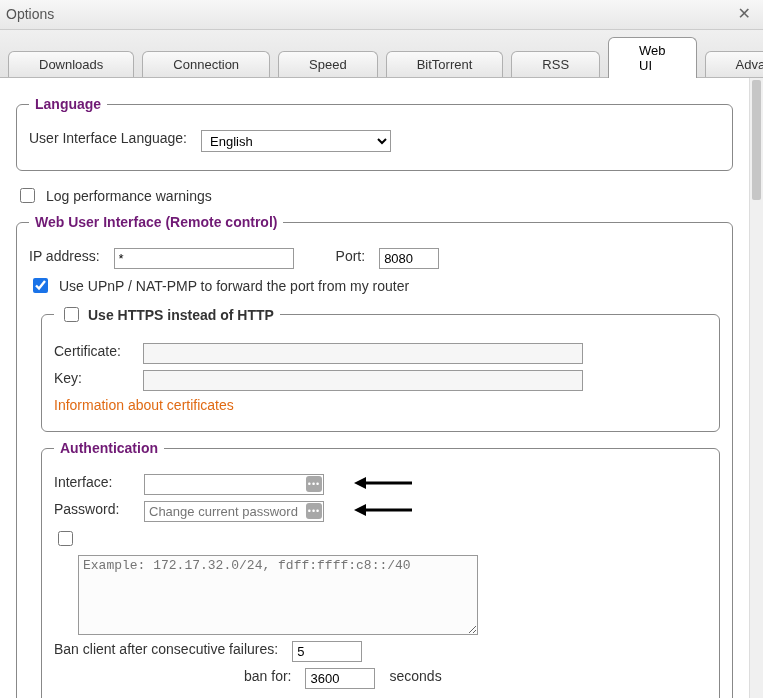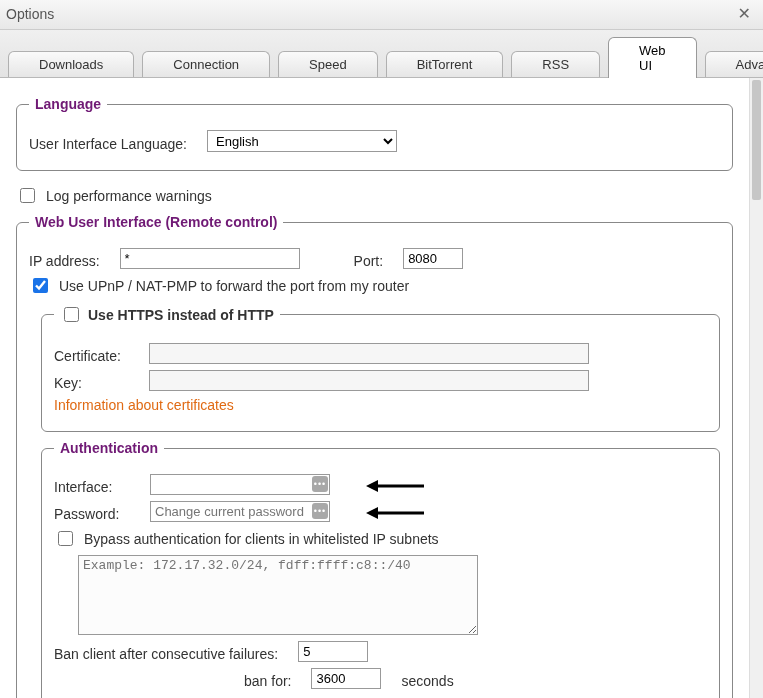--- a/index.html
+++ b/index.html
@@ -103,22 +103,22 @@
     }
     legend.with-check {
       font-weight: bold;
       color: #333;
       display: flex;
       align-items: center;
       gap: 6px;
     }
     .row {
       display: flex;
-      align-items: flex-end;
-      gap: 20px;
+      align-items: flex-start;
+      gap: 14px;
       margin: 6px 0;
     }
     label.lbl {
       color: #333;
       white-space: nowrap;
     }
     input[type="text"], input[type="password"], textarea, select {
       border: 1px solid #999;
       background: #fff;
       padding: 2px 4px;
@@ -257,21 +257,20 @@
               <span class="field-icon">•••</span>
             </span>
             <svg class="arrow-svg" width="60" height="18">
                 <line x1="58" y1="9" x2="8" y2="9" stroke="#000" stroke-width="3"></line>
                 <polygon points="0,9 12,3 12,15" fill="#000"></polygon>
               </svg>
           </div>
 
           <div class="check-row">
             <input type="checkbox" style="">
-            <label class="lbl">Bypass authentication for clients in whitelisted IP subnets</label>
           </div>
 
           <div class="row indent">
             <textarea class="ip-list" placeholder="Example: 172.17.32.0/24, fdff:ffff:c8::/40" style=""></textarea>
           </div>
 
           <div class="row">
             <label class="lbl">Ban client after consecutive failures:</label>
             <input type="text" class="num-input" value="5" style="">
           </div>

